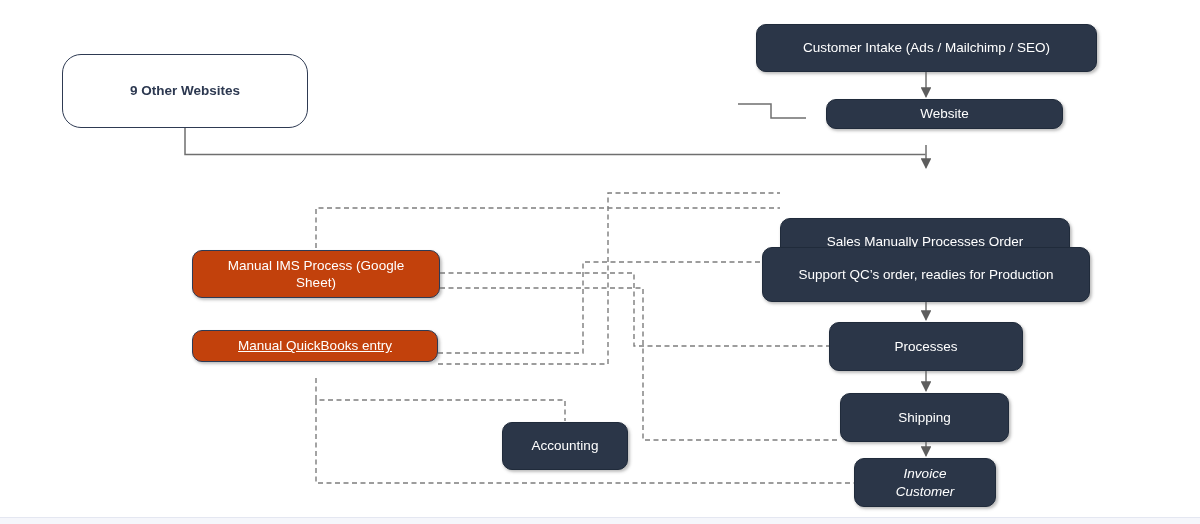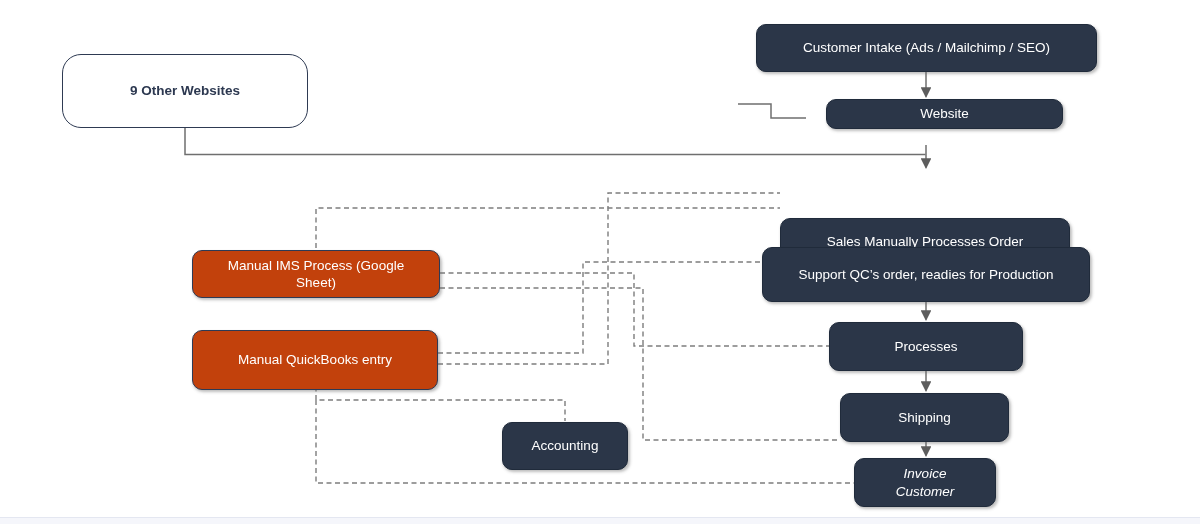--- a/index.html
+++ b/index.html
@@ -123,21 +123,21 @@
   </div>
 
   <div class="node dark" style="left:854px; top:458px; width:142px; height:49px;font-style:italic;">
     <span class="invoice-label">Invoice Customer</span>
   </div>
 
   <div class="node slate" style="left:192px; top:250px; width:248px; height:48px;">
     <span class="ims-label">Manual IMS Process (Google Sheet)</span>
   </div>
 
-  <div class="node slate" style="left:192px; top:330px; width:246px; height:60px;">
+  <div class="node slate" style="left:192px; top:330px; width:246px; height:32px;text-decoration:underline;">
     <span>Manual QuickBooks entry</span>
   </div>
 
   <div class="node dark" style="left:502px; top:422px; width:126px; height:48px;">
     <span>Accounting</span>
   </div>
 
   <div class="bottom-edge"></div>
 
 </div>

